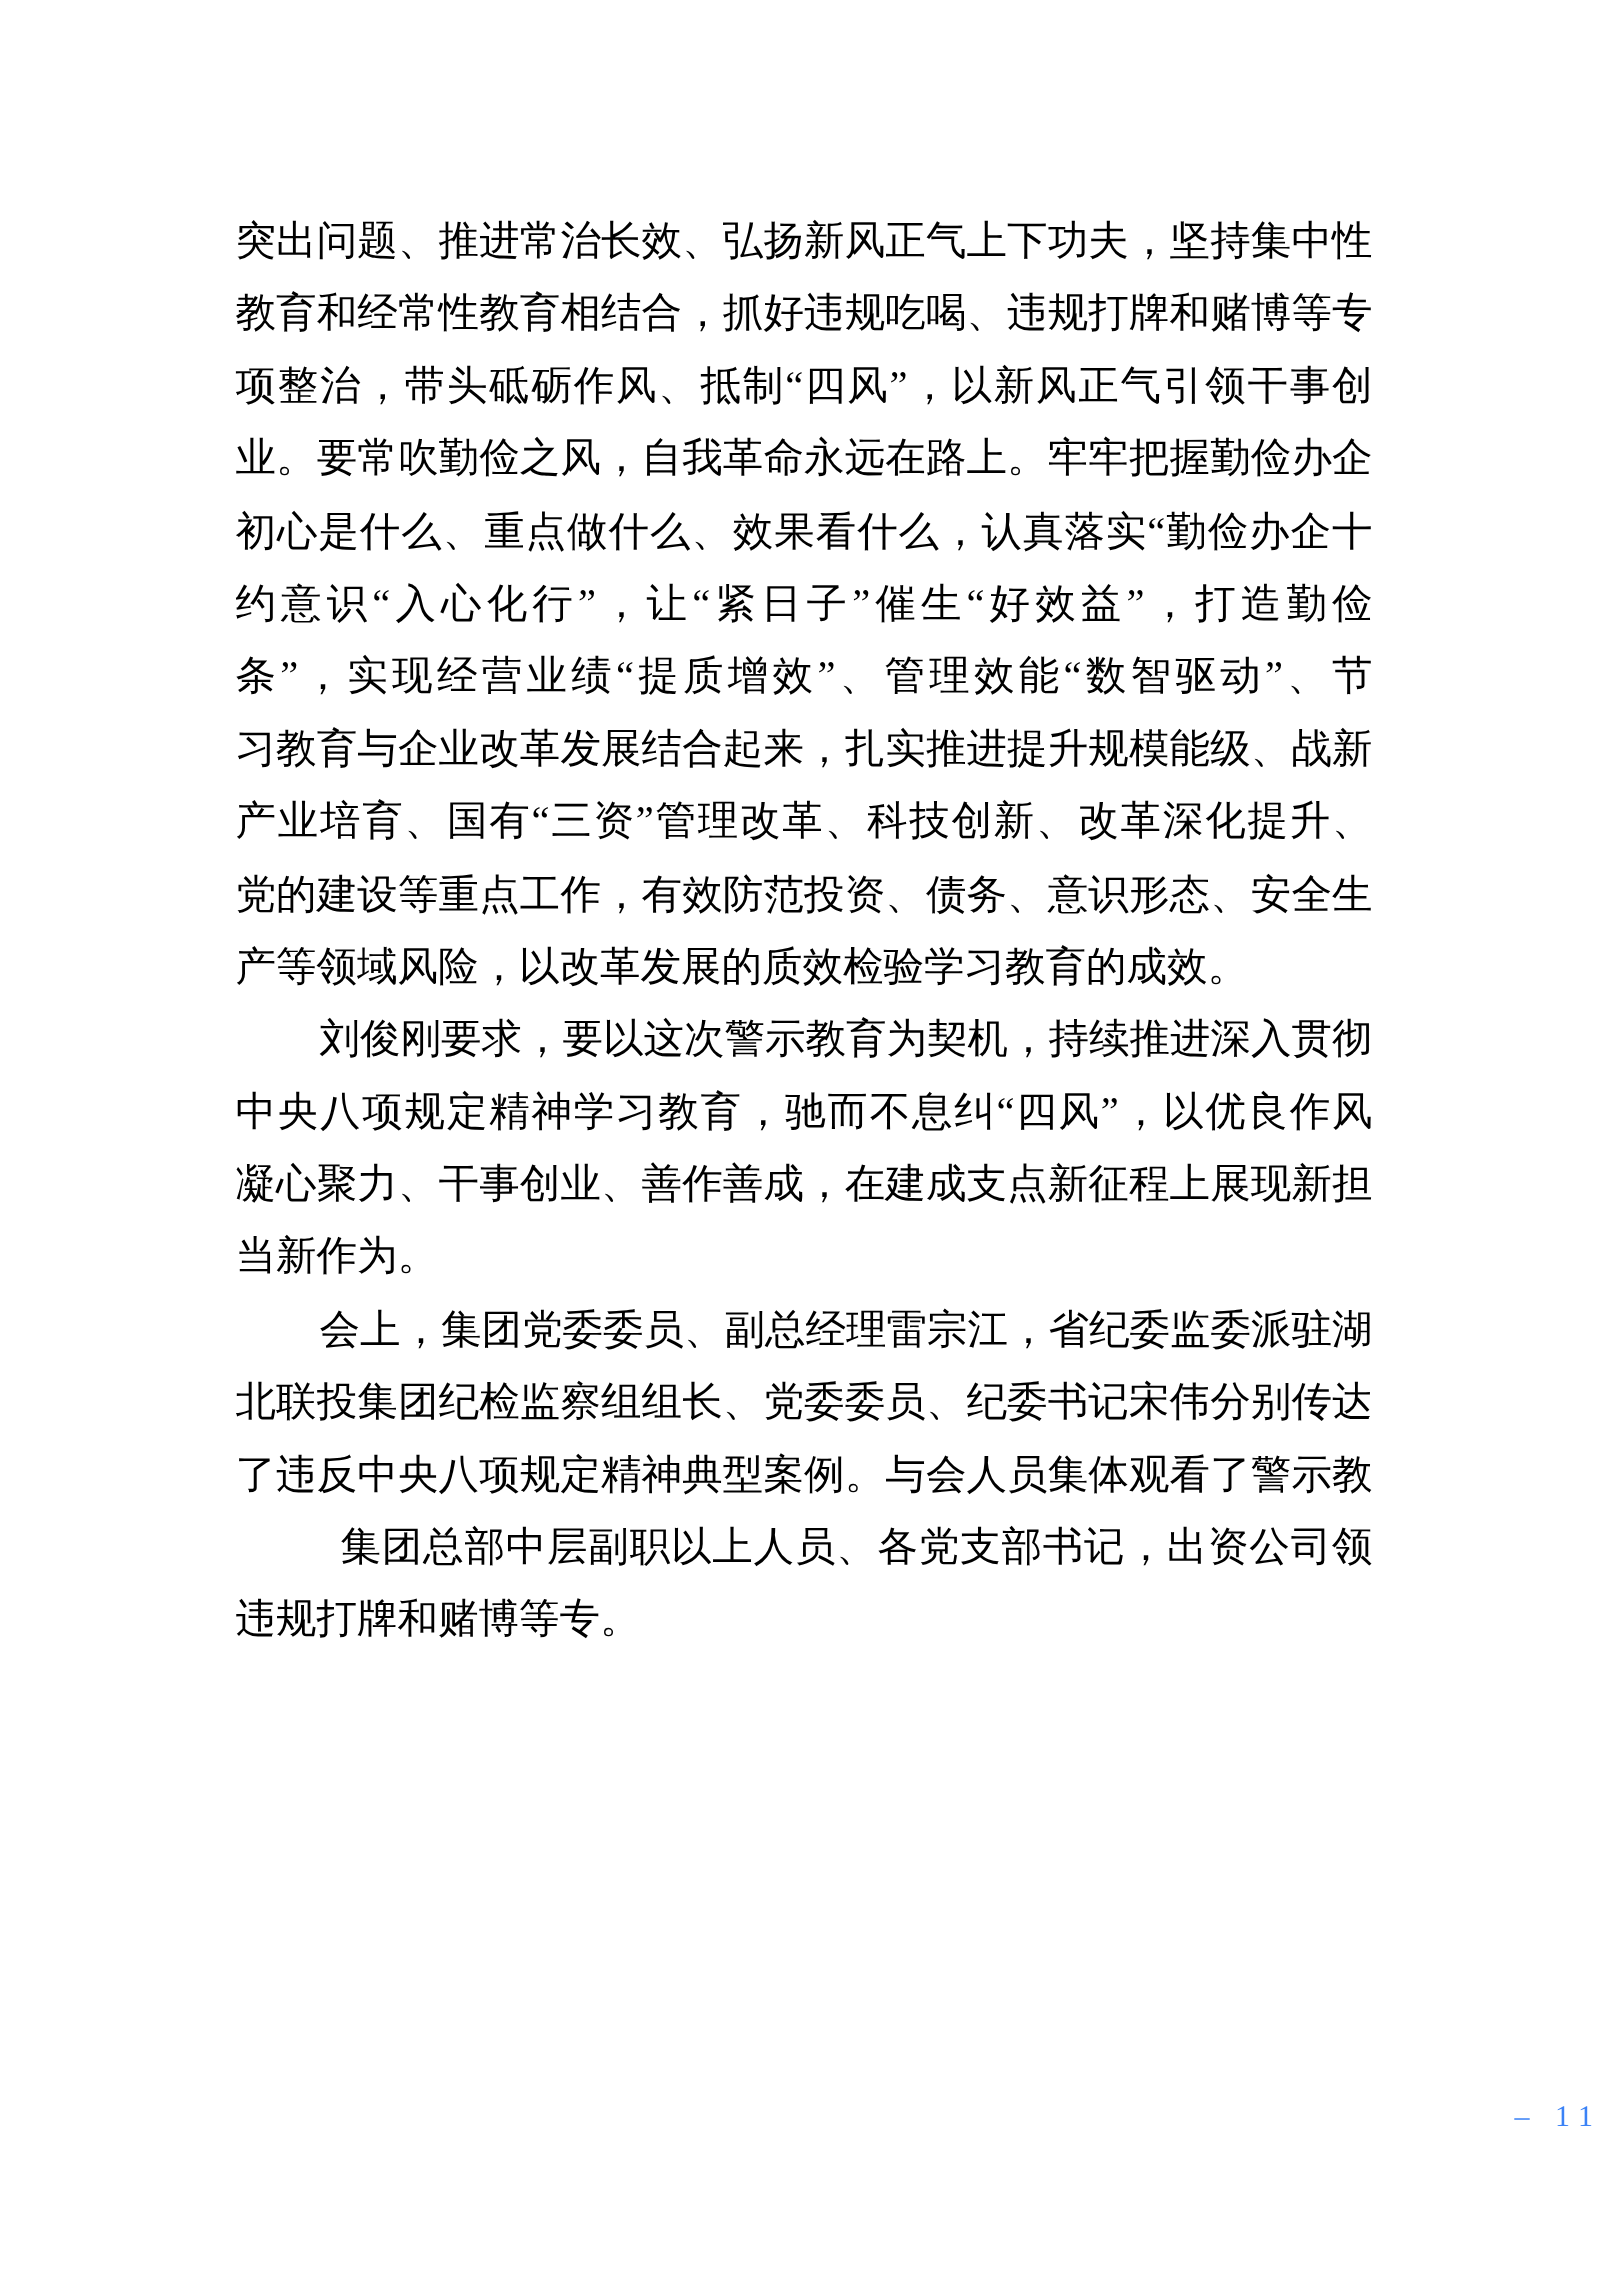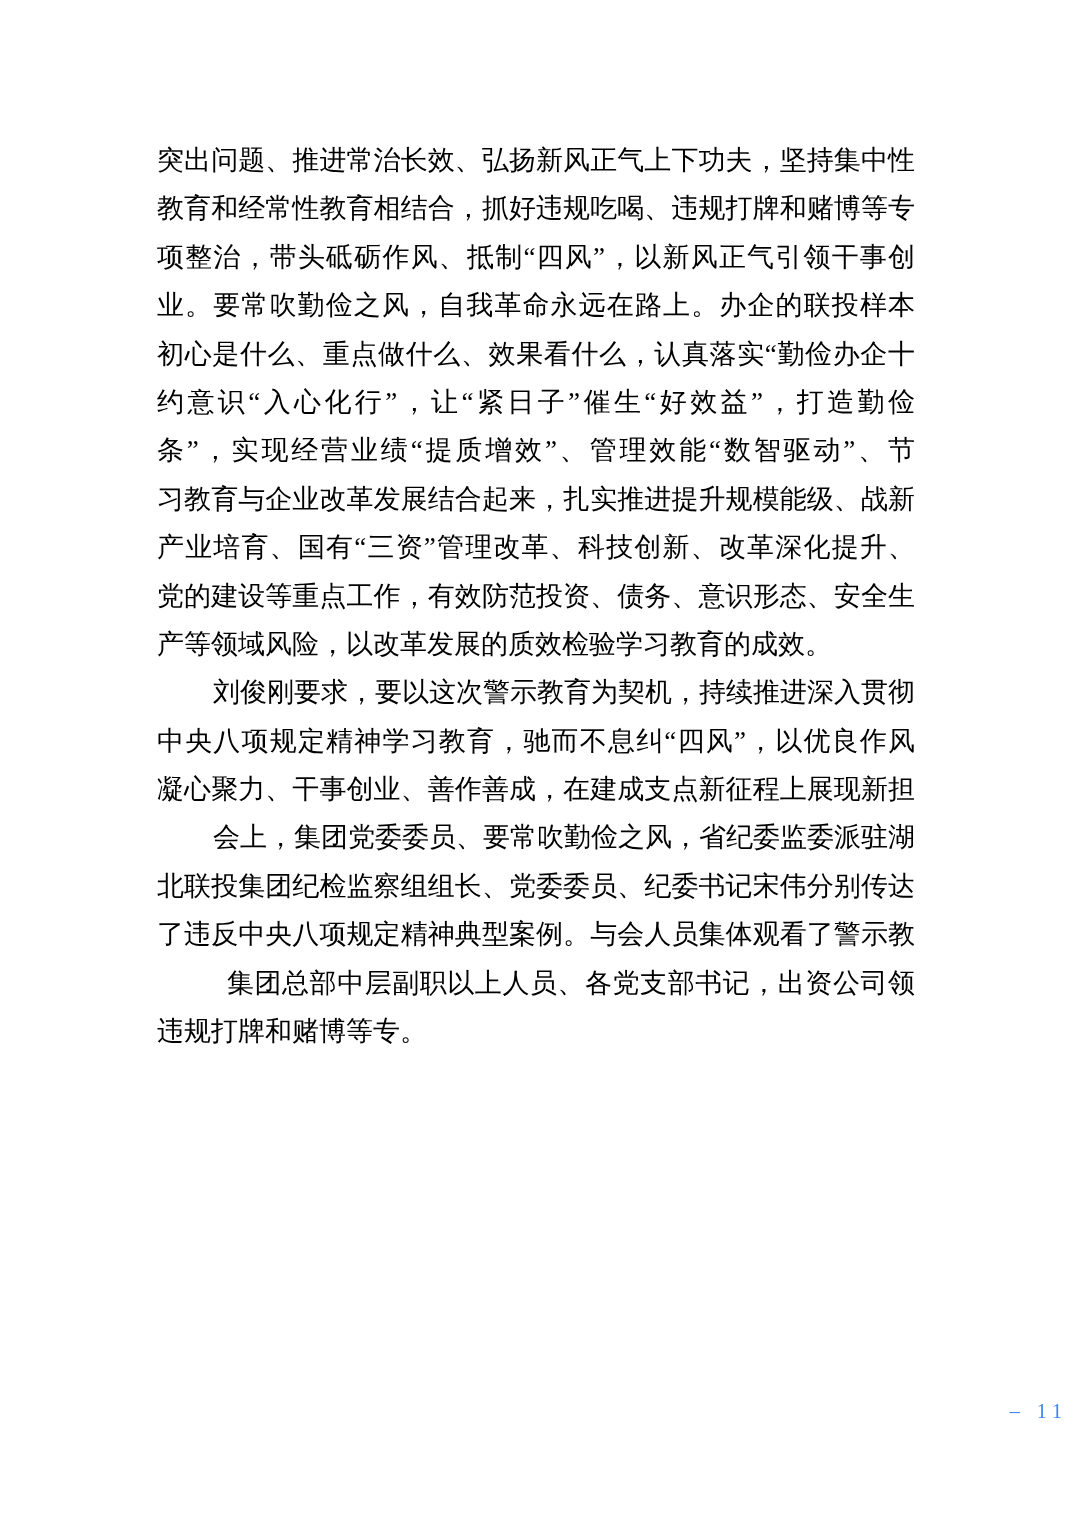--- a/index.html
+++ b/index.html
@@ -74,38 +74,39 @@
 <body>
 
 <div class="page">
 
   <div class="text-block">
 
     <div class="para">
       <div class="line fill">突出问题、推进常治长效、弘扬新风正气上下功夫，坚持集中性</div>
       <div class="line fill">教育和经常性教育相结合，抓好违规吃喝、违规打牌和赌博等专</div>
       <div class="line fill">项整治，带头砥砺作风、抵制“四风”，以新风正气引领干事创</div>
-      <div class="line fill">业。要常吹勤俭之风，自我革命永远在路上。办企的联投样本</div>
+      <div class="line fill">业。要常吹勤俭之风，自我革命永远在路上。牢牢把握勤俭办企</div>
       <div class="line fill">初心是什么、重点做什么、效果看什么，认真落实“勤俭办企十</div>
       <div class="line fill">约意识“入心化行”，让“紧日子”催生“好效益”，打造勤俭</div>
       <div class="line fill">条”，实现经营业绩“提质增效”、管理效能“数智驱动”、节</div>
       <div class="line fill">习教育与企业改革发展结合起来，扎实推进提升规模能级、战新</div>
       <div class="line fill">产业培育、国有“三资”管理改革、科技创新、改革深化提升、</div>
       <div class="line fill">党的建设等重点工作，有效防范投资、债务、意识形态、安全生</div>
       <div class="line end">产等领域风险，以改革发展的质效检验学习教育的成效。</div>
     </div>
 
     <div class="para">
       <div class="line fill indent-2">刘俊刚要求，要以这次警示教育为契机，持续推进深入贯彻</div>
       <div class="line fill">中央八项规定精神学习教育，驰而不息纠“四风”，以优良作风</div>
       <div class="line fill">凝心聚力、干事创业、善作善成，在建成支点新征程上展现新担</div>
+      <div class="line end">当新作为。</div>
     </div>
 
     <div class="para">
-      <div class="line fill indent-2">会上，集团党委委员、要常吹勤俭之风，省纪委监委派驻湖</div>
+      <div class="line fill indent-2">会上，集团党委委员、副总经理雷宗江，省纪委监委派驻湖</div>
       <div class="line fill">北联投集团纪检监察组组长、党委委员、纪委书记宋伟分别传达</div>
       <div class="line fill">了违反中央八项规定精神典型案例。与会人员集体观看了警示教</div>
     </div>
 
     <div class="para">
       <div class="line fill indent-25">集团总部中层副职以上人员、各党支部书记，出资公司领</div>
       <div class="line end">违规打牌和赌博等专。</div>
     </div>
 
   </div>

